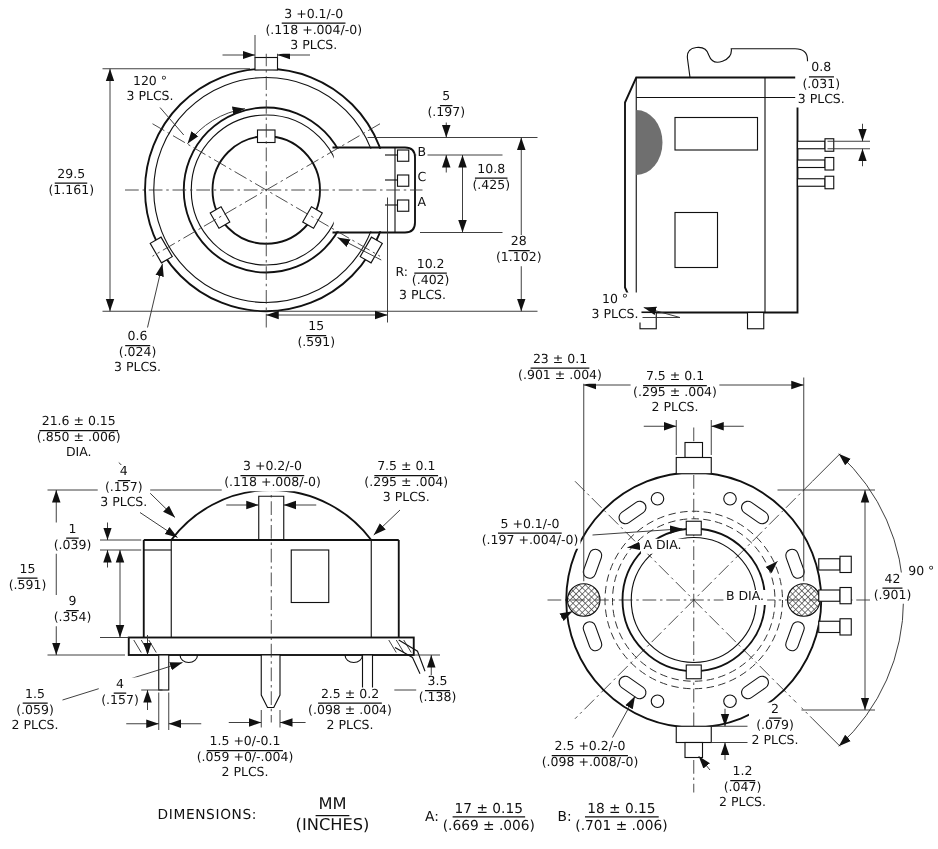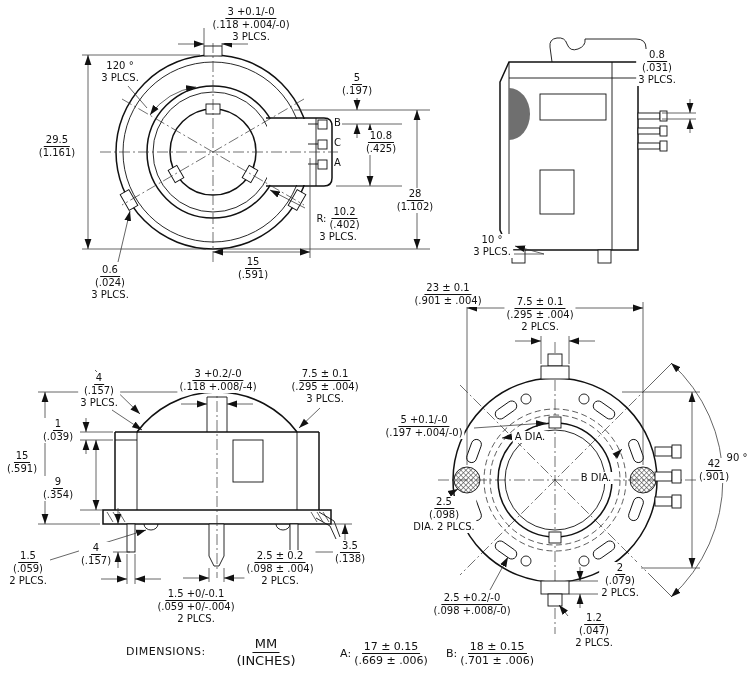--- a/index.html
+++ b/index.html
@@ -276,21 +276,21 @@
   <span>3 PLCS.</span>
 </div>
 <div class="dim" style="left:57px;top:134px">
   <span class="frac">29.5</span>
   <span>(1.161)</span>
 </div>
 <div class="dim" style="left:357px;top:72px">
   <span class="frac">5</span>
   <span>(.197)</span>
 </div>
-<div class="dim" style="left:381px;top:130px">
+<div class="dim" style="left:393px;top:130px">
   <span class="frac">10.8</span>
   <span>(.425)</span>
 </div>
 <div class="dim" style="left:415px;top:188px">
   <span class="frac">28</span>
   <span>(1.102)</span>
 </div>
 <div class="dim" style="left:338px;top:206px">
   <span class="pair">
     <span>R:</span>
@@ -317,28 +317,33 @@
 <div class="dim" style="left:657px;top:49px">
   <span class="frac">0.8</span>
   <span>(.031)</span>
   <span>3 PLCS.</span>
 </div>
 <div class="dim" style="left:492px;top:234px">
   <span>10 °</span>
   <span>3 PLCS.</span>
 </div>
 
+<div class="dim" style="left:63px;top:332px">
+  <span class="frac">21.6 ± 0.15</span>
+  <span>(.850 ± .006)</span>
+  <span>DIA.</span>
+</div>
 <div class="dim" style="left:99px;top:372px">
   <span class="frac">4</span>
   <span>(.157)</span>
   <span>3 PLCS.</span>
 </div>
 <div class="dim" style="left:218px;top:368px">
   <span class="frac">3 +0.2/-0</span>
-  <span>(.118 +.008/-4)</span>
+  <span>(.118 +.008/-0)</span>
 </div>
 <div class="dim" style="left:325px;top:368px">
   <span class="frac">7.5 ± 0.1</span>
   <span>(.295 ± .004)</span>
   <span>3 PLCS.</span>
 </div>
 <div class="dim" style="left:58px;top:418px">
   <span class="frac">1</span>
   <span>(.039)</span>
 </div>
@@ -392,25 +397,20 @@
 </div>
 <div class="dim" style="left:596px;top:472px">
   <span>B DIA.</span>
 </div>
 <div class="dim" style="left:714px;top:458px">
   <span class="frac">42</span>
   <span>(.901)</span>
 </div>
 <div class="dim" style="left:737px;top:452px">
   <span>90 °</span>
-</div>
-<div class="dim" style="left:444px;top:496px">
-  <span class="frac">2.5</span>
-  <span>(.098)</span>
-  <span>DIA. 2 PLCS.</span>
 </div>
 <div class="dim" style="left:472px;top:592px">
   <span class="frac">2.5 +0.2/-0</span>
   <span>(.098 +.008/-0)</span>
 </div>
 <div class="dim" style="left:620px;top:562px">
   <span class="frac">2</span>
   <span>(.079)</span>
   <span>2 PLCS.</span>
 </div>

